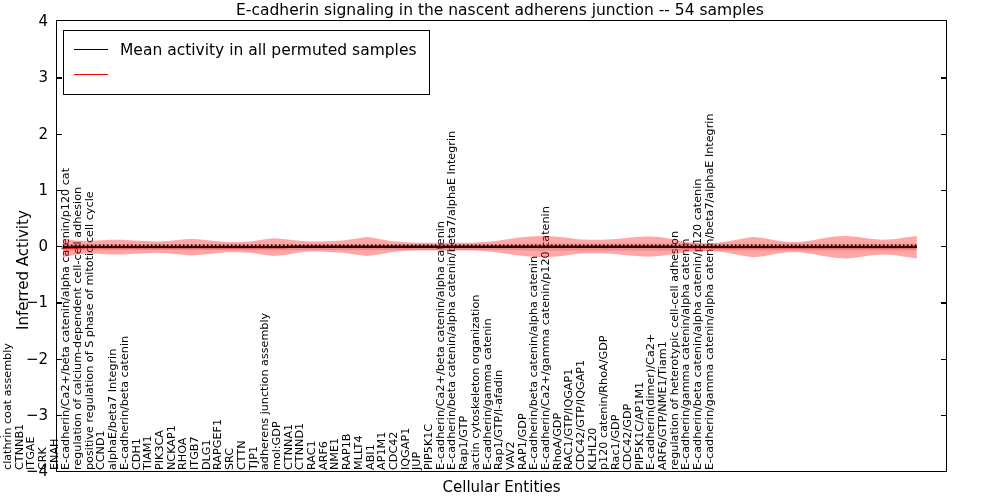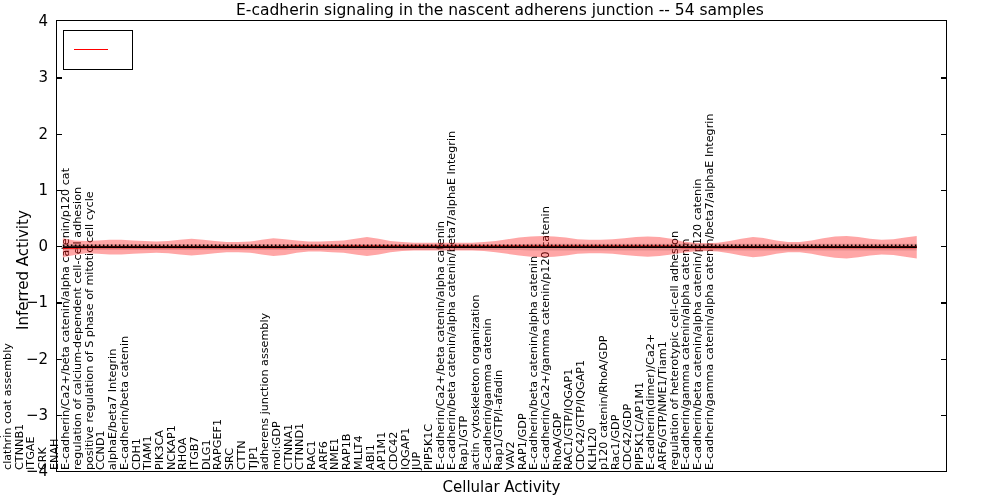--- a/index.html
+++ b/index.html
@@ -53,21 +53,21 @@
   svg#databand{position:absolute;left:0;top:0;}
 </style>
 </head>
 <body>
 
 <div id="fig">
 
   <div id="title">E-cadherin signaling in the nascent adherens junction -- 54 samples</div>
 
   <div id="ylabel">Inferred Activity</div>
-  <div id="xlabel">Cellular Activity</div>
+  <div id="xlabel">Cellular Entities</div>
 
   <div id="yticks-layer">
       <div class="ytlab" style="left: 2px; top: 12px;">4</div>
       <div class="ytlab" style="left: 2px; top: 68.25px;">3</div>
       <div class="ytmark" style="top: 77.25px;"></div>
       <div class="ytmarkR" style="top: 77.25px;"></div>
       <div class="ytlab" style="left: 2px; top: 124.5px;">2</div>
       <div class="ytmark" style="top: 133.5px;"></div>
       <div class="ytmarkR" style="top: 133.5px;"></div>
       <div class="ytlab" style="left: 2px; top: 180.75px;">1</div>
@@ -181,17 +181,21 @@
         <g id="line-permuted">
             <path d="M5.85,226.12 L17.55,226.12 L29.24,226.12 L40.94,226.12 L52.64,226.12 L64.34,226.12 L76.03,226.12 L87.73,226.12 L99.43,226.12 L111.13,226.12 L122.82,226.12 L134.52,226.12 L146.22,226.12 L157.91,226.12 L169.61,226.12 L181.31,226.12 L193.01,226.12 L204.70,226.12 L216.40,226.12 L228.10,226.12 L239.80,226.12 L251.49,226.12 L263.19,226.12 L274.89,226.12 L286.59,226.12 L298.28,226.12 L309.98,226.12 L321.68,226.12 L333.38,226.12 L345.07,226.12 L356.77,226.12 L368.47,226.12 L380.16,226.12 L391.86,226.12 L403.56,226.12 L415.26,226.12 L426.95,226.12 L438.65,226.12 L450.35,226.12 L462.05,226.12 L473.74,226.12 L485.44,226.12 L497.14,226.12 L508.84,226.12 L520.53,226.12 L532.23,226.12 L543.93,226.12 L555.63,226.12 L567.32,226.12 L579.02,226.12 L590.72,226.12 L602.41,226.12 L614.11,226.12 L625.81,226.12 L637.51,226.12 L649.20,226.12 L660.90,226.12 L672.60,226.12 L684.30,226.12 L695.99,226.12 L707.69,226.12 L719.39,226.12 L731.09,226.12 L742.78,226.12 L754.48,226.12 L766.18,226.12 L777.88,226.12 L789.57,226.12 L801.27,226.12 L812.97,226.12 L824.66,226.12 L836.36,226.12 L848.06,226.12 L859.76,226.12" fill="none" stroke="#000000" stroke-width="1.6"></path>
             <path d="M5.85,224.16 L17.55,224.16 L29.24,224.16 L40.94,224.16 L52.64,224.16 L64.34,224.16 L76.03,224.16 L87.73,224.16 L99.43,224.16 L111.13,224.16 L122.82,224.16 L134.52,224.16 L146.22,224.16 L157.91,224.16 L169.61,224.16 L181.31,224.16 L193.01,224.16 L204.70,224.16 L216.40,224.16 L228.10,224.16 L239.80,224.16 L251.49,224.16 L263.19,224.16 L274.89,224.16 L286.59,224.16 L298.28,224.16 L309.98,224.16 L321.68,224.16 L333.38,224.16 L345.07,224.16 L356.77,224.16 L368.47,224.16 L380.16,224.16 L391.86,224.16 L403.56,224.16 L415.26,224.16 L426.95,224.16 L438.65,224.16 L450.35,224.16 L462.05,224.16 L473.74,224.16 L485.44,224.16 L497.14,224.16 L508.84,224.16 L520.53,224.16 L532.23,224.16 L543.93,224.16 L555.63,224.16 L567.32,224.16 L579.02,224.16 L590.72,224.16 L602.41,224.16 L614.11,224.16 L625.81,224.16 L637.51,224.16 L649.20,224.16 L660.90,224.16 L672.60,224.16 L684.30,224.16 L695.99,224.16 L707.69,224.16 L719.39,224.16 L731.09,224.16 L742.78,224.16 L754.48,224.16 L766.18,224.16 L777.88,224.16 L789.57,224.16 L801.27,224.16 L812.97,224.16 L824.66,224.16 L836.36,224.16 L848.06,224.16 L859.76,224.16" fill="none" stroke="#000000" stroke-width="1.5" stroke-dasharray="1.6 2.4"></path>
           </g>
       </svg>
     </div>
   </div>
 
   <div id="legend">
     <div class="legrow">
+      <span class="legline"></span>
+      <span class="legtxt">Mean activity in all permuted samples</span>
+    </div>
+    <div class="legrow">
       <span class="legline red"></span>
     </div>
   </div>
 
 </div>
 
 </body></html>

